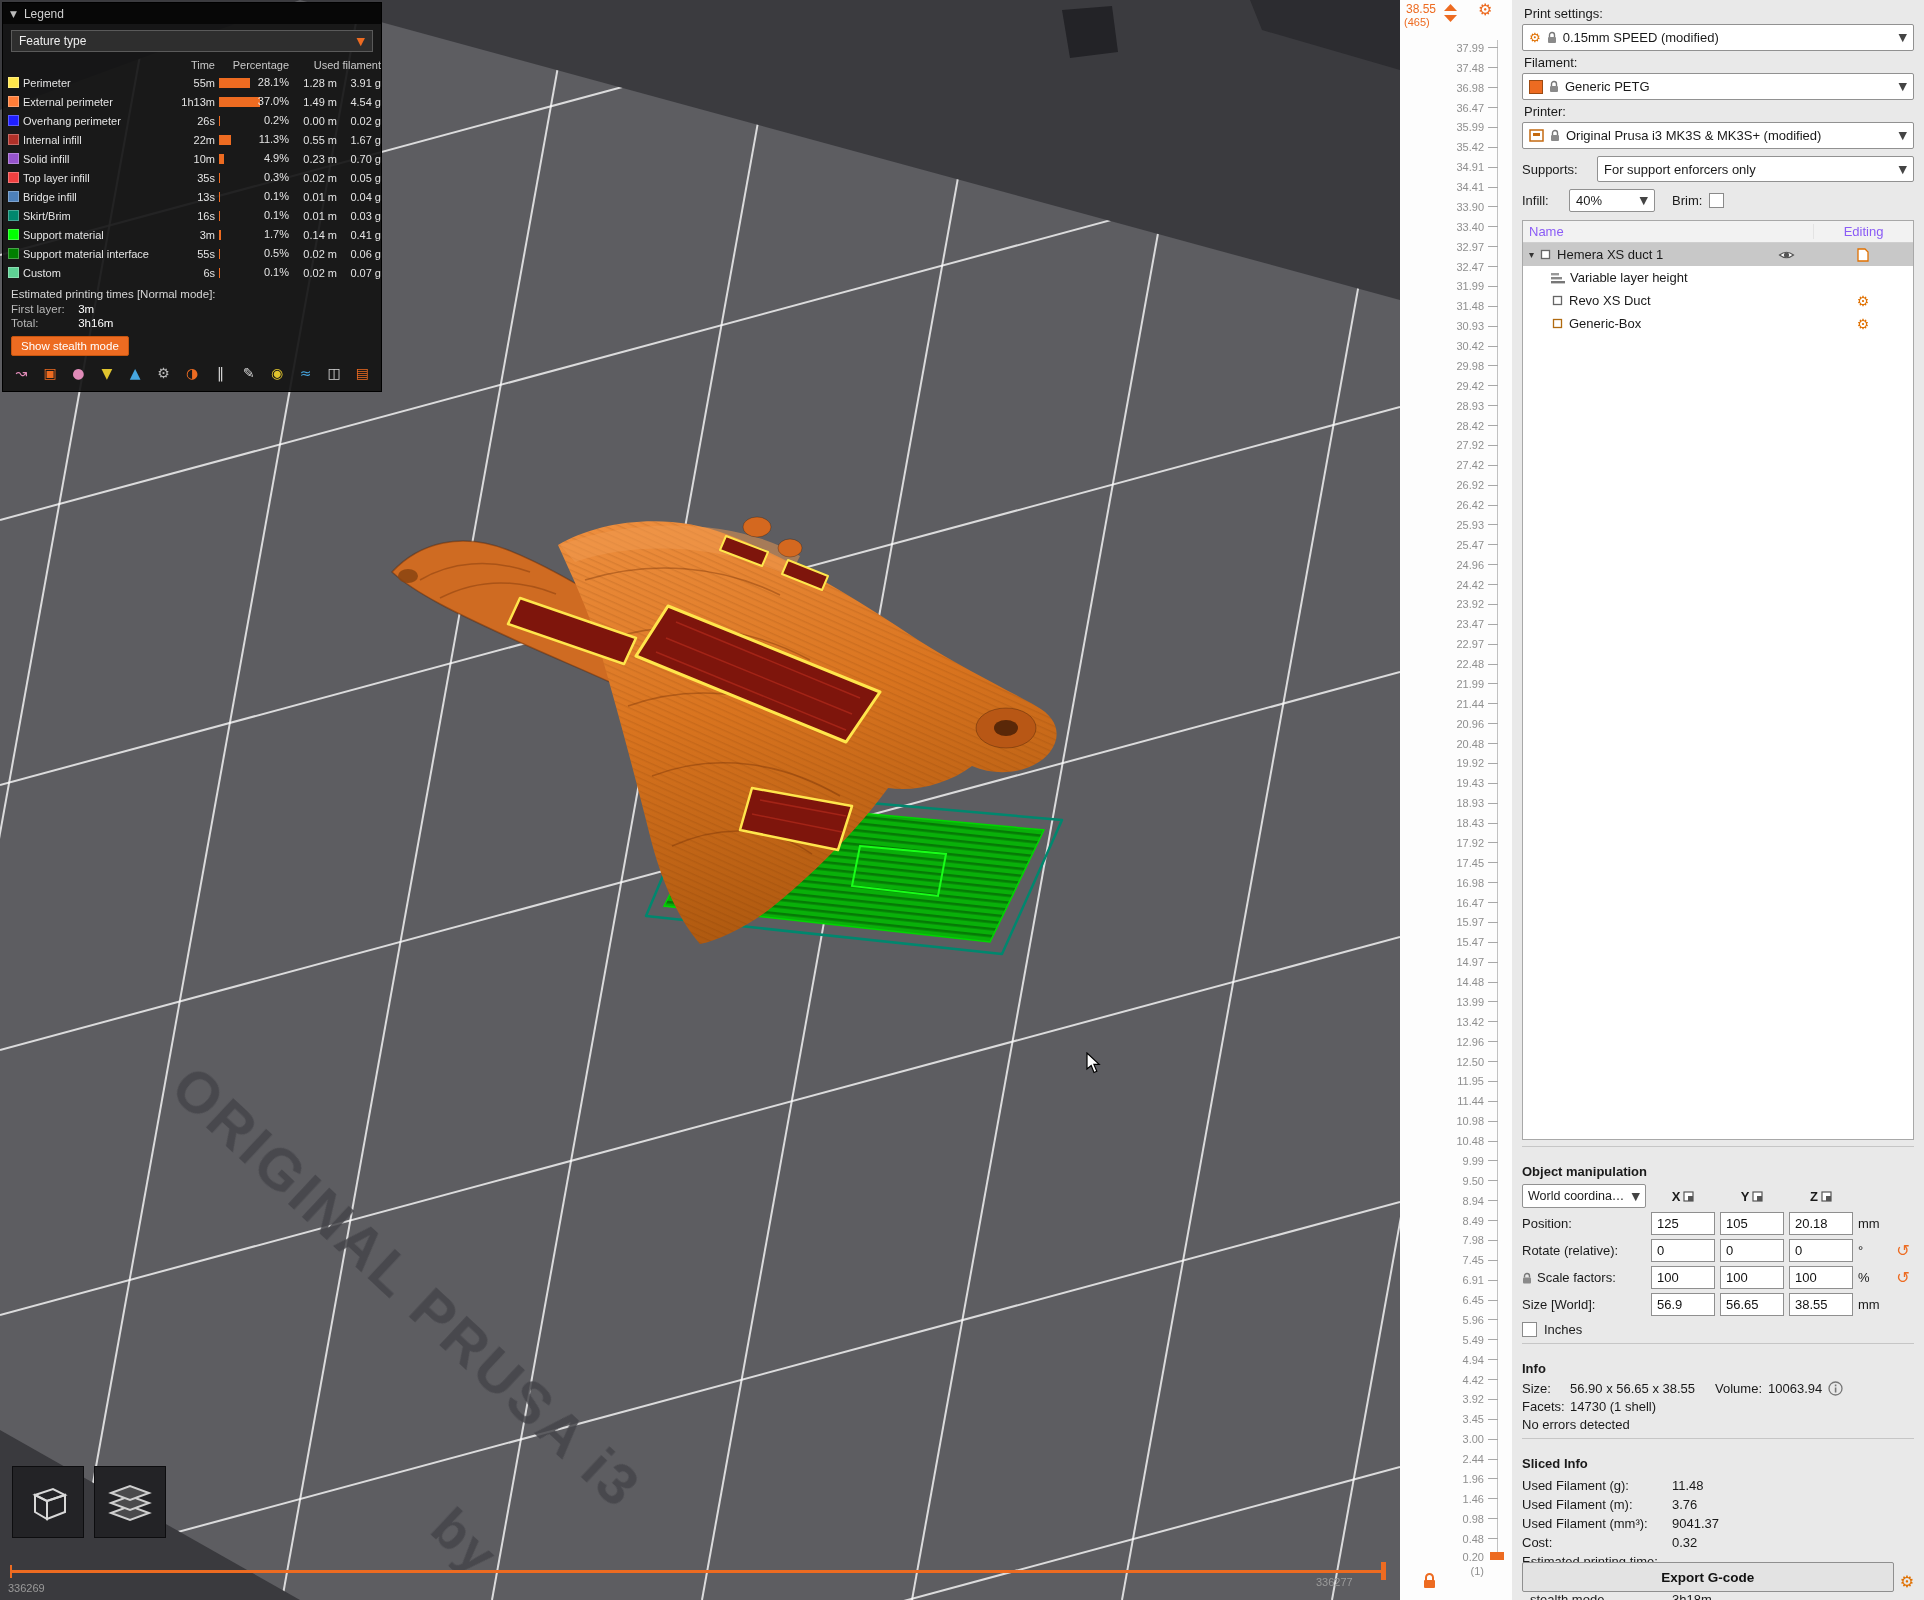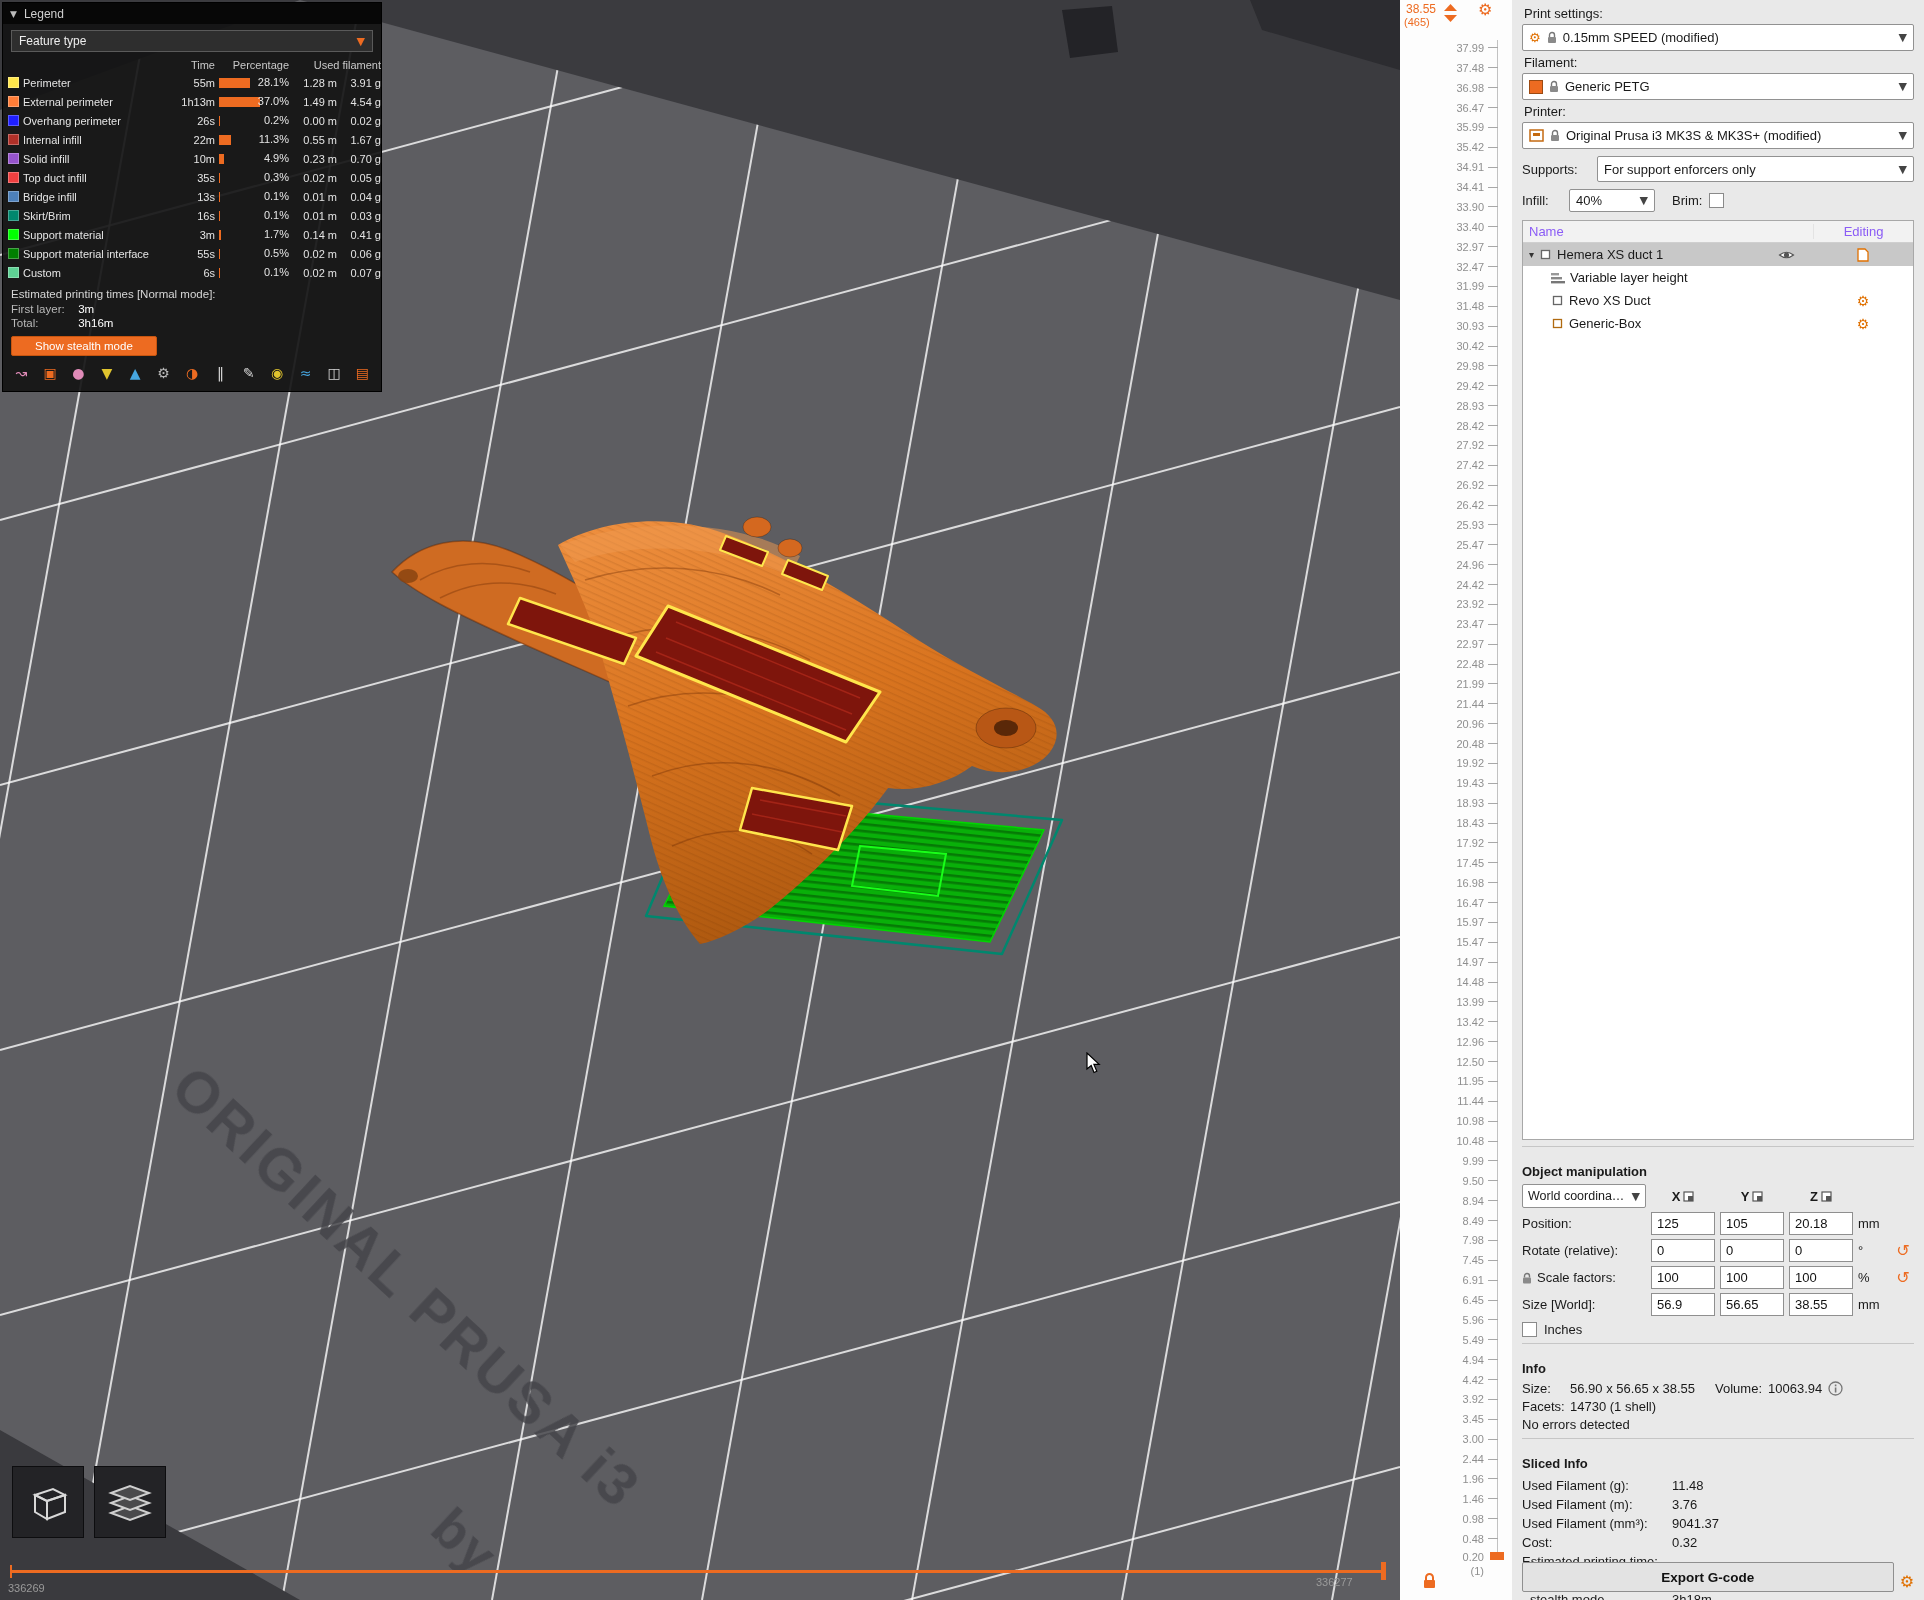--- a/index.html
+++ b/index.html
@@ -26,21 +26,21 @@
   .lname{overflow:visible}
   .ltime{text-align:right}
   .lpct{position:relative;height:19px}
   .pbar{position:absolute;left:2px;top:4.5px;height:10px;background:#ED6B21;width:calc(var(--p) * 1.1px)}
   .pval{position:absolute;right:0;top:3px}
   .lm,.lgcol{text-align:right}
   .ltimes{padding:6px 8px 2px;font-size:11.5px;color:#d6d6d6}
   .lline{padding:1px 8px;font-size:11.5px;color:#b9b9b9}
   .lline .lab{display:inline-block;width:64px}
   .lline .val{color:#fff}
-  .stealth{display:inline-block;margin:6px 8px 2px;padding:3px 23px;background:#ED6B21;color:#fff;
+  .stealth{display:inline-block;margin:6px 8px 2px;padding:3px 9px;background:#ED6B21;color:#fff;
     border:1px solid #c65510;border-radius:2px;font-size:11.5px;font-family:inherit;cursor:pointer}
   .licons{display:flex;gap:7px;padding:5px 8px 8px;align-items:center}
   .licon{width:22px;height:20px;text-align:center;font-size:14px;line-height:20px;cursor:pointer}
 
   
   .scene-tabs{position:absolute;left:12px;top:1466px;display:flex;gap:10px;z-index:4}
   .stab{width:72px;height:72px;background:#232326;border:1px solid #0d0d0f;display:flex;
     align-items:center;justify-content:center;cursor:pointer}
 
   
@@ -300,21 +300,21 @@
           <span class="lpct">
             <span class="pbar" style="--p: 4.9;"></span>
             <span class="pval">4.9%</span>
           </span>
           <span class="lm">0.23 m</span>
           <span class="lgcol">0.70 g</span>
         </div>
 
         <div class="lrow lgrid">
           <span class="sw" style="background: rgb(240, 64, 64);"></span>
-          <span class="lname">Top duct infill</span>
+          <span class="lname">Top layer infill</span>
           <span class="ltime">35s</span>
           <span class="lpct">
             <span class="pbar" style="--p: 0.3;"></span>
             <span class="pval">0.3%</span>
           </span>
           <span class="lm">0.02 m</span>
           <span class="lgcol">0.05 g</span>
         </div>
 
         <div class="lrow lgrid">

